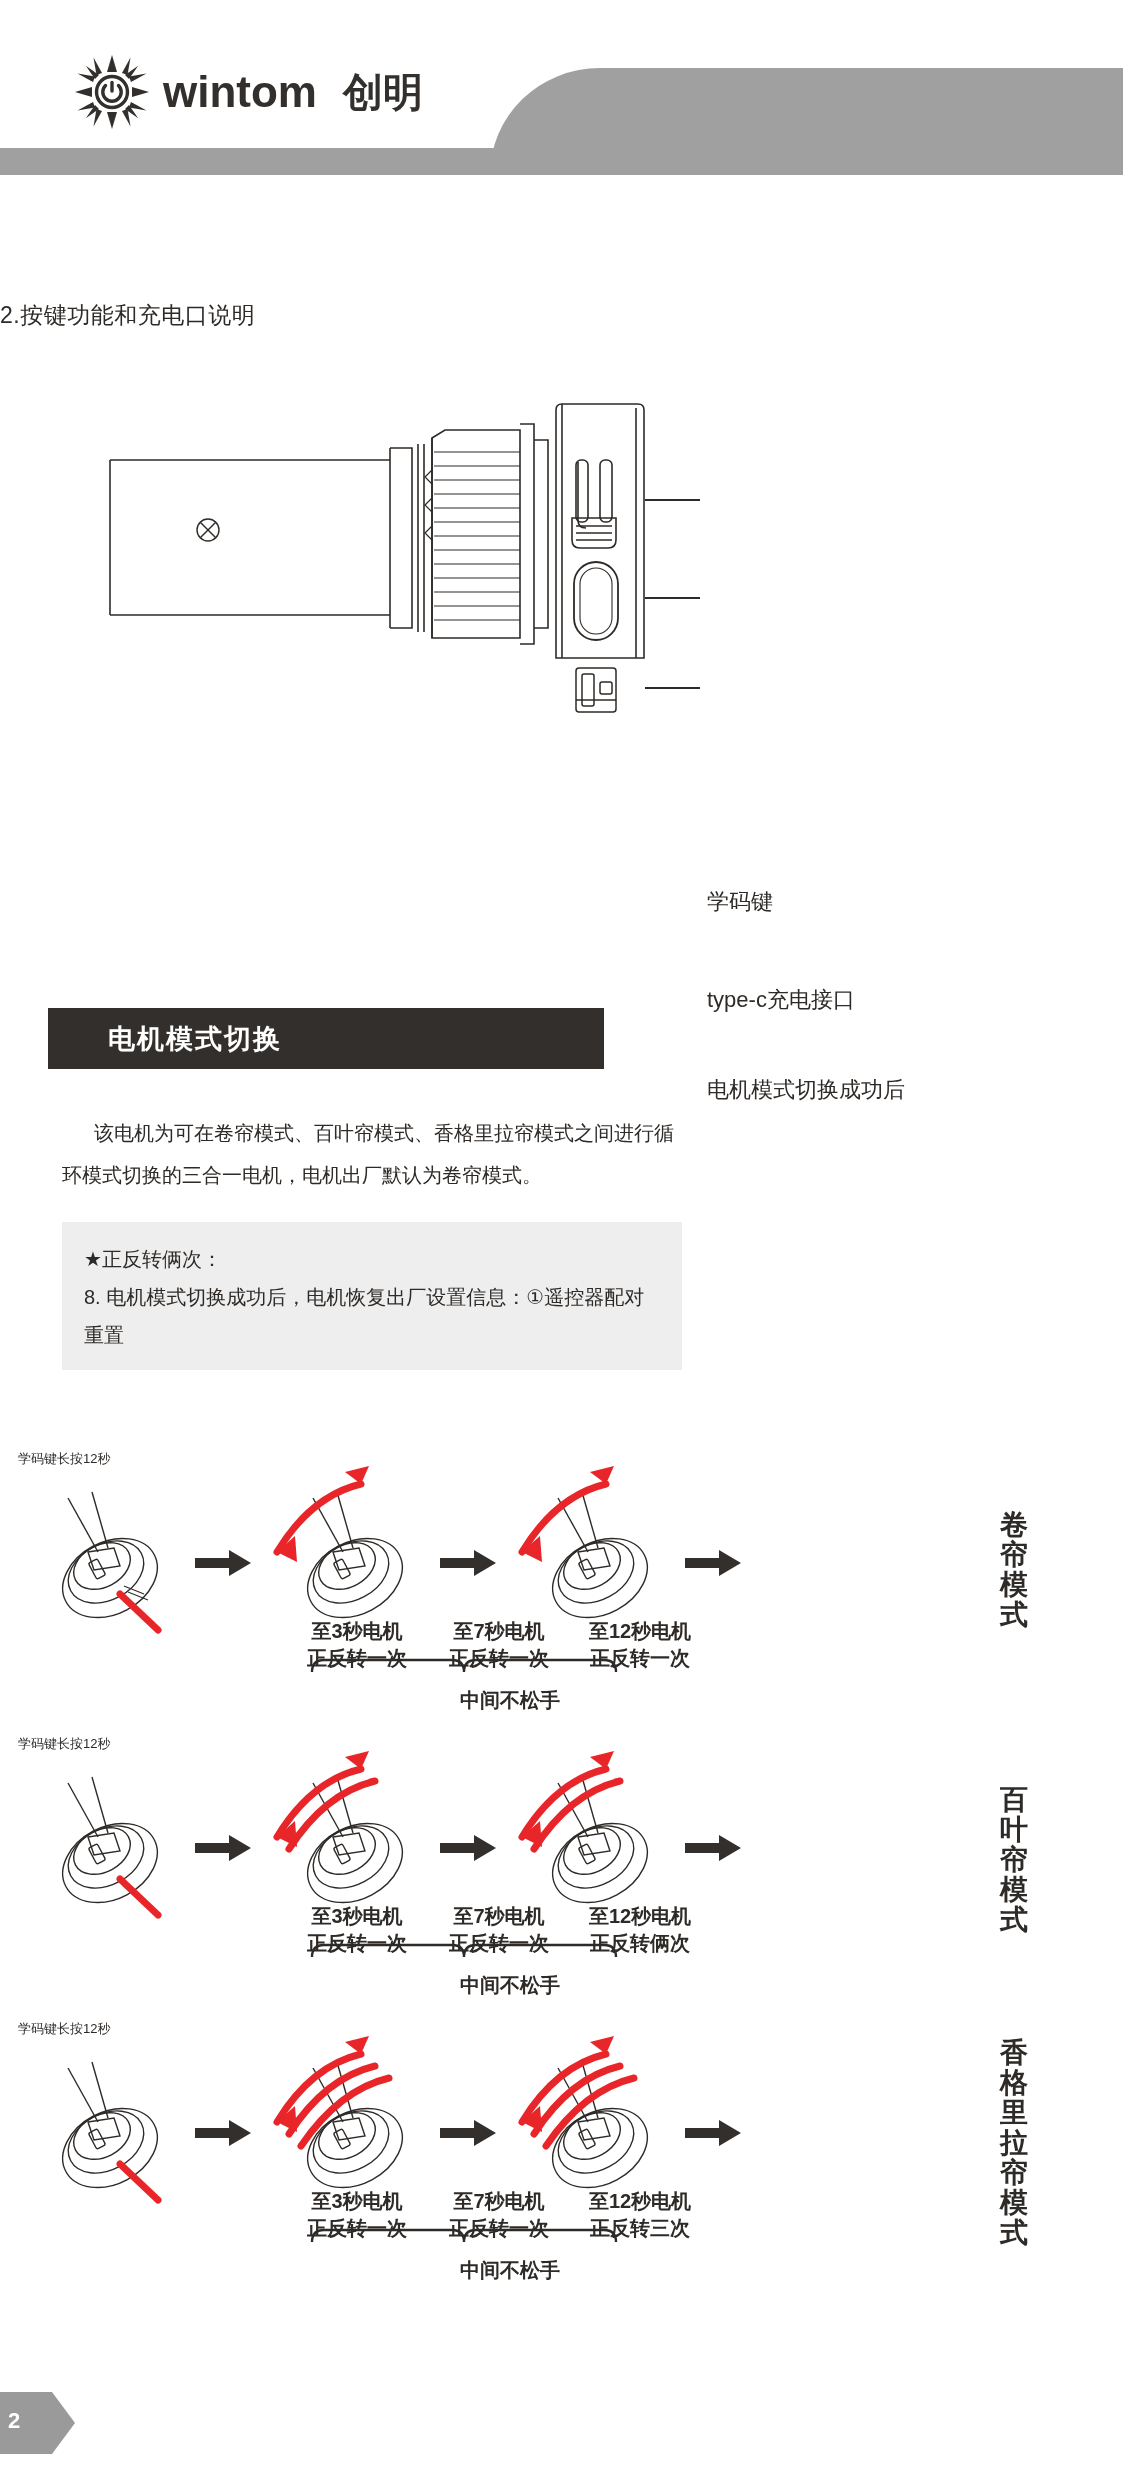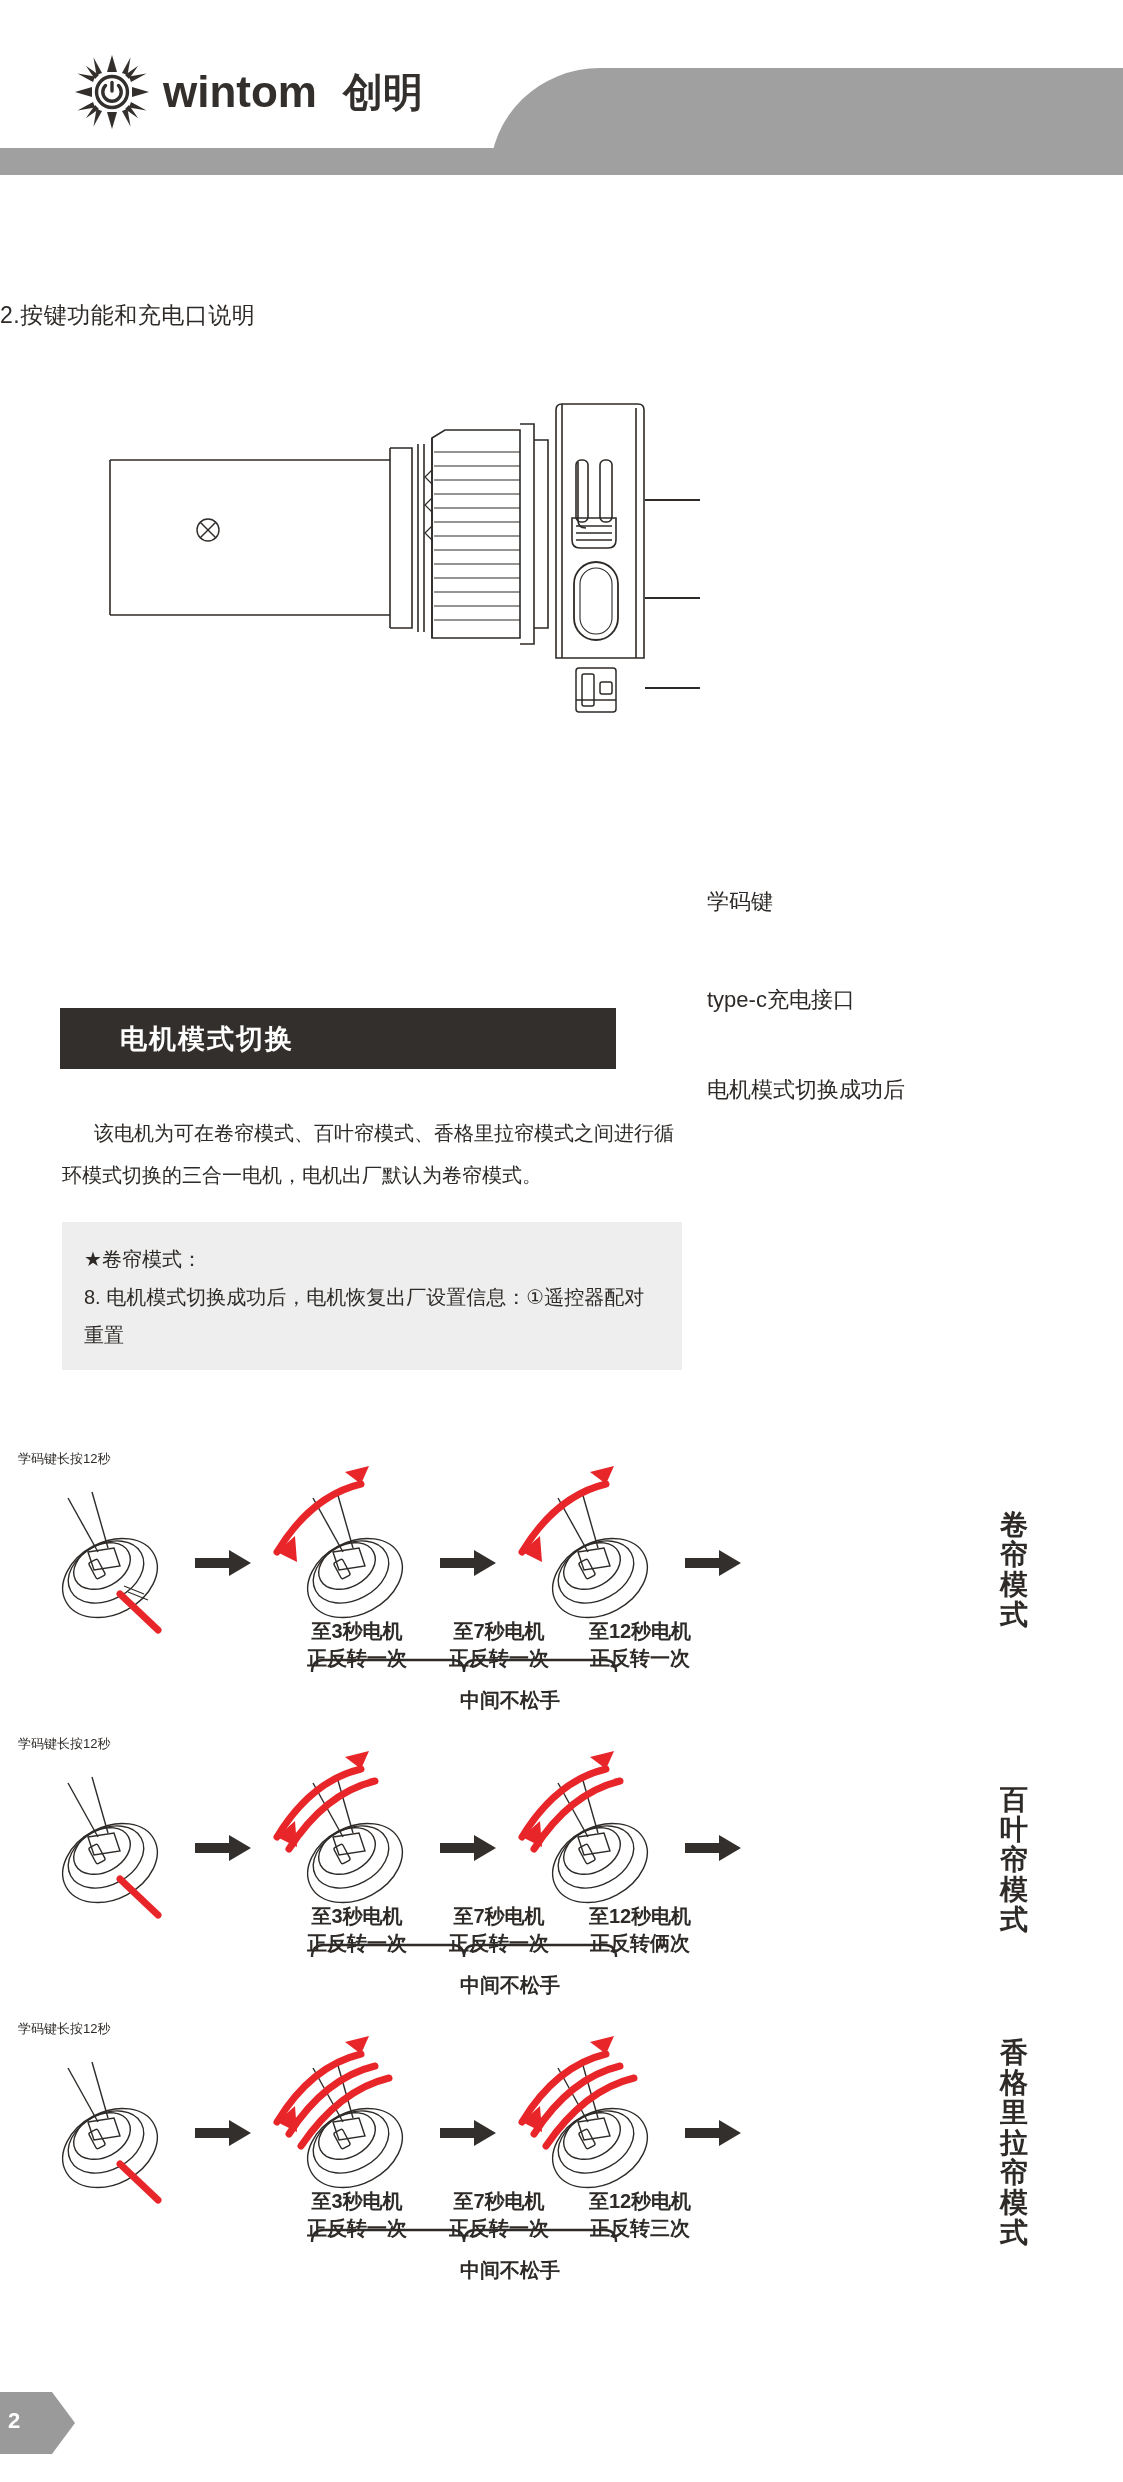--- a/index.html
+++ b/index.html
@@ -42,21 +42,21 @@
   }
 
   
   .diagram { position:absolute; left:0px; top:400px; width:1123px; height:330px; }
   .callout-label {
     position:absolute; font-size:22px; color:#2e2a27; white-space:nowrap;
   }
 
   
   .black-bar {
-    position:absolute; left:60px; top:1008px; width:556px; height:61px;
+    position:absolute; left:48px; top:1008px; width:556px; height:61px;
     background:#332f2c;
     display:flex; align-items:center;
   }
   .black-bar span {
     color:#ffffff; font-size:27px; font-weight:bold; letter-spacing:2px;
     margin-left:60px;
   }
 
   
   .body-para {
@@ -239,21 +239,21 @@
   <div class="callout-label" style="left:707px; top:675px;">电机模式切换成功后</div>
 </div>
 
 <div class="black-bar">
   <span>电机模式切换</span>
 </div>
 
 <div class="body-para">该电机为可在卷帘模式、百叶帘模式、香格里拉帘模式之间进行循环模式切换的三合一电机，电机出厂默认为卷帘模式。</div>
 
 <div class="note-box">
-  <div class="note-line">★卷帘模式：</div>
+  <div class="note-line">★正反转俩次：</div>
   <div class="note-line">8. 电机模式切换成功后，电机恢复出厂设置信息：①遥控器配对重置</div>
 </div>
 
 <div class="flow-row" style="top:1450px; height:290px;">
   <div class="press-label" style="left:18px; top:0px;">学码键长按12秒</div>
 
   <svg width="1123" height="290" viewBox="0 0 1123 290" style="position:absolute; left:0; top:0;">
 
     <g transform="translate(40,40)">
       <g fill="none" stroke="#2e2a27" stroke-width="1.4">

